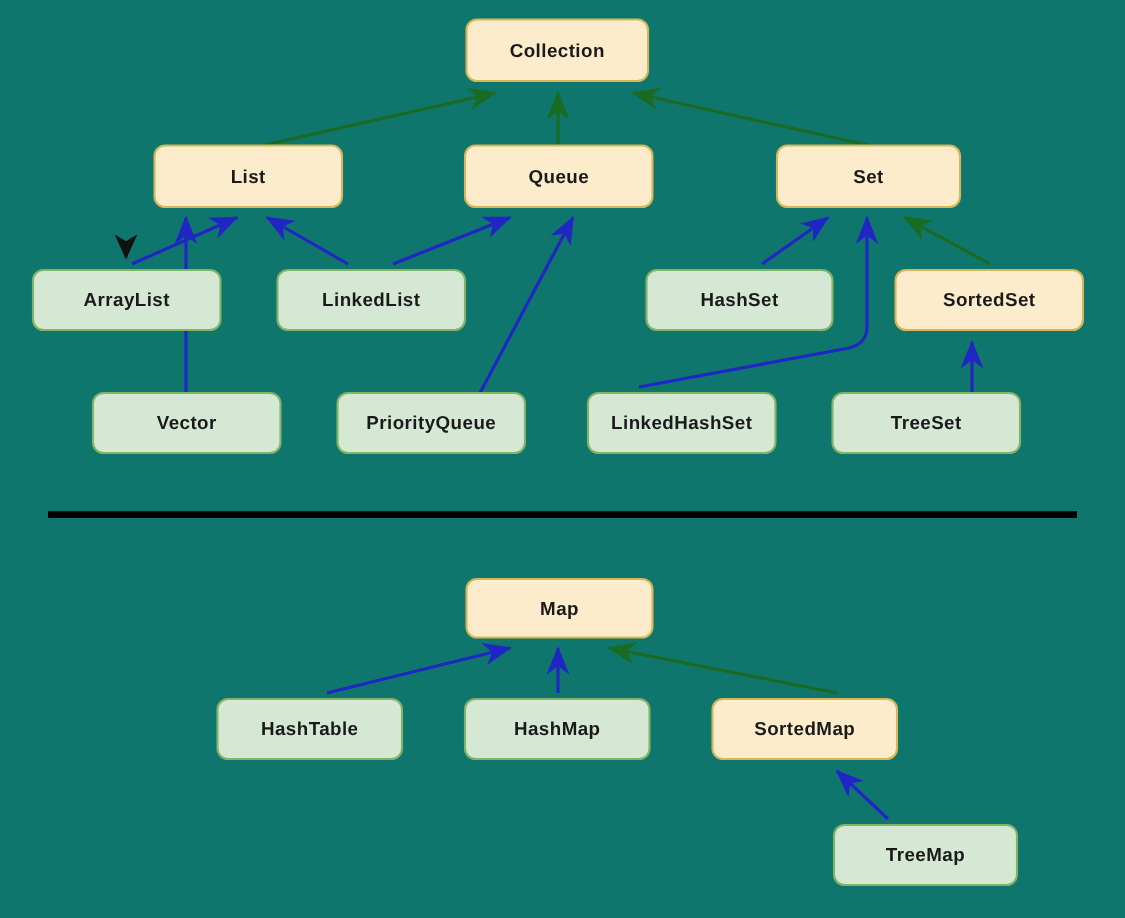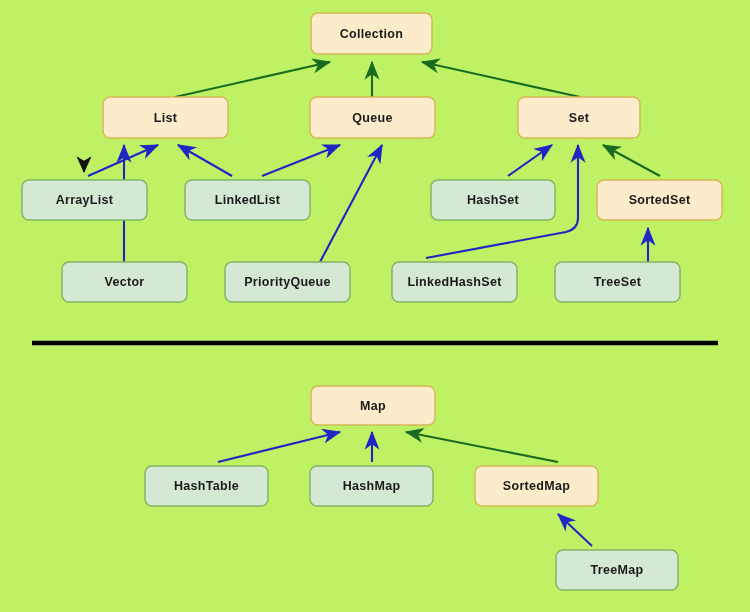--- a/index.html
+++ b/index.html
@@ -8,21 +8,21 @@
     padding: 0;
     background: #ffffff;
   }
   body {
     font-family: "Liberation Sans", sans-serif;
   }
   #diagram-root {
     position: relative;
     width: 750px;
     height: 612px;
-    background: #bef264;
+    background: #0f766e;
     overflow: hidden;
   }
   #diagram-svg {
     position: absolute;
     left: 0;
     top: 0;
     width: 750px;
     height: 612px;
   }
   .node-label {

